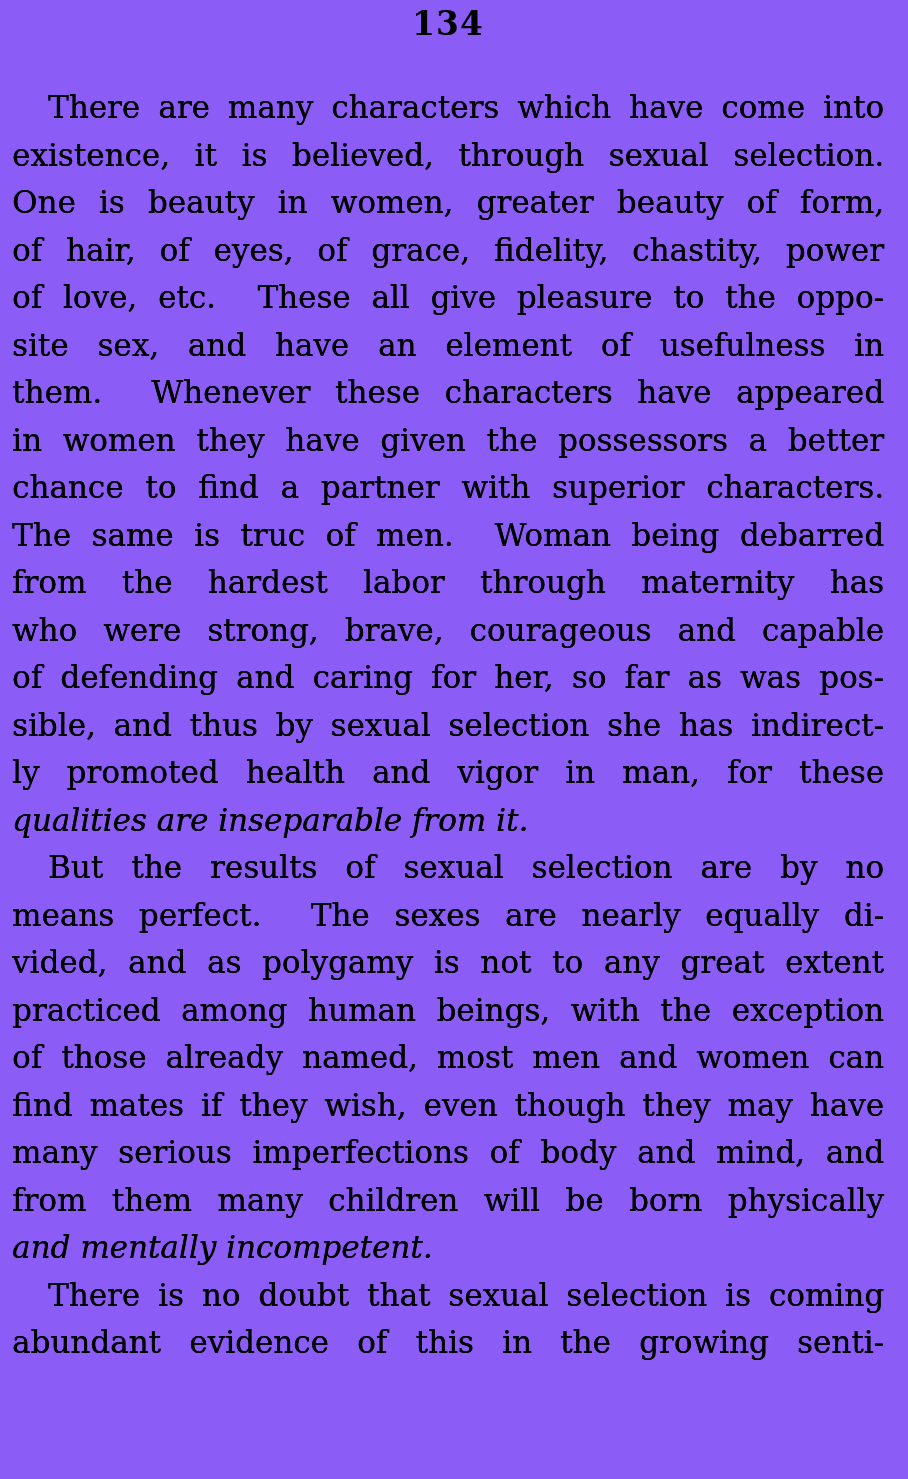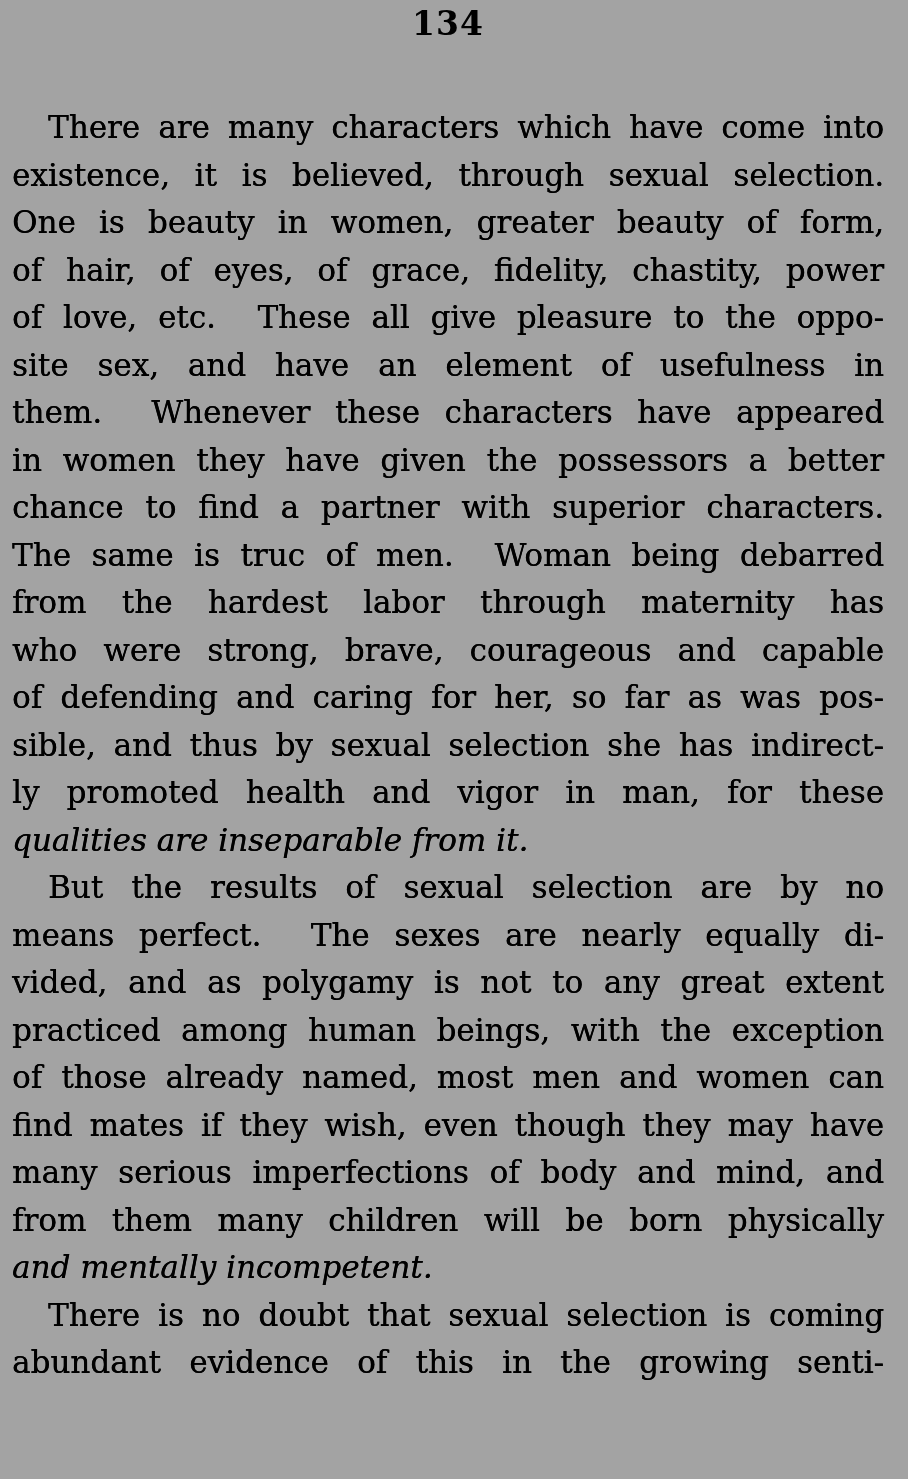--- a/index.html
+++ b/index.html
@@ -4,36 +4,36 @@
 <style>
   html, body {
     margin: 0;
     padding: 0;
     background: #ffffff;
   }
   .page {
     position: relative;
     width: 908px;
     height: 1479px;
-    background: #a3a3a3;
+    background: #8b5cf6;
     color: #000000;
     font-family: "DejaVu Serif", "Liberation Serif", serif;
     box-sizing: border-box;
     padding: 6px 24px 0 12px;
     overflow: hidden;
   }
   .page-number {
     text-align: center;
     font-weight: bold;
     font-size: 33px;
     line-height: 36px;
     letter-spacing: 1px;
   }
   .text-block {
-    margin-top: 62px;
+    margin-top: 42px;
   }
   .line {
     font-size: 31px;
     line-height: 47.5px;
     height: 47.5px;
     text-align: justify;
     text-align-last: justify;
     white-space: nowrap;
     text-shadow: 0.3px 0 0 currentColor;
   }

